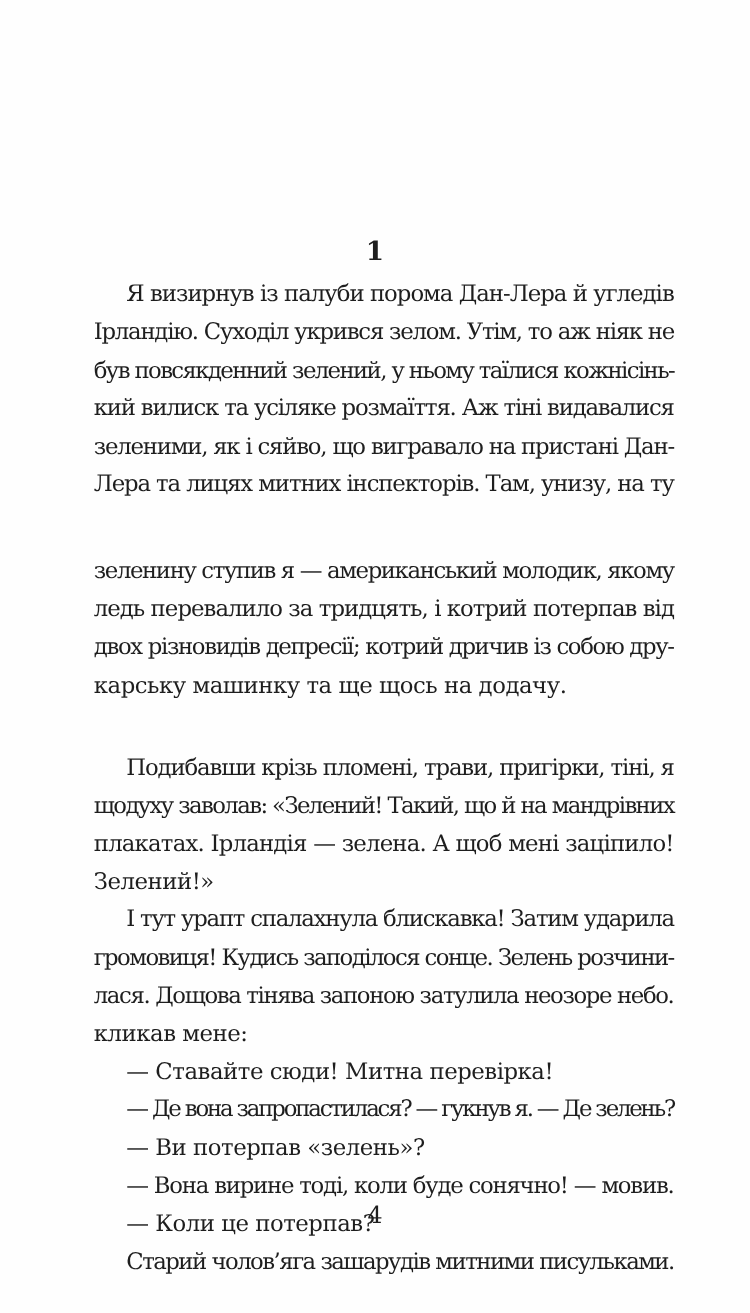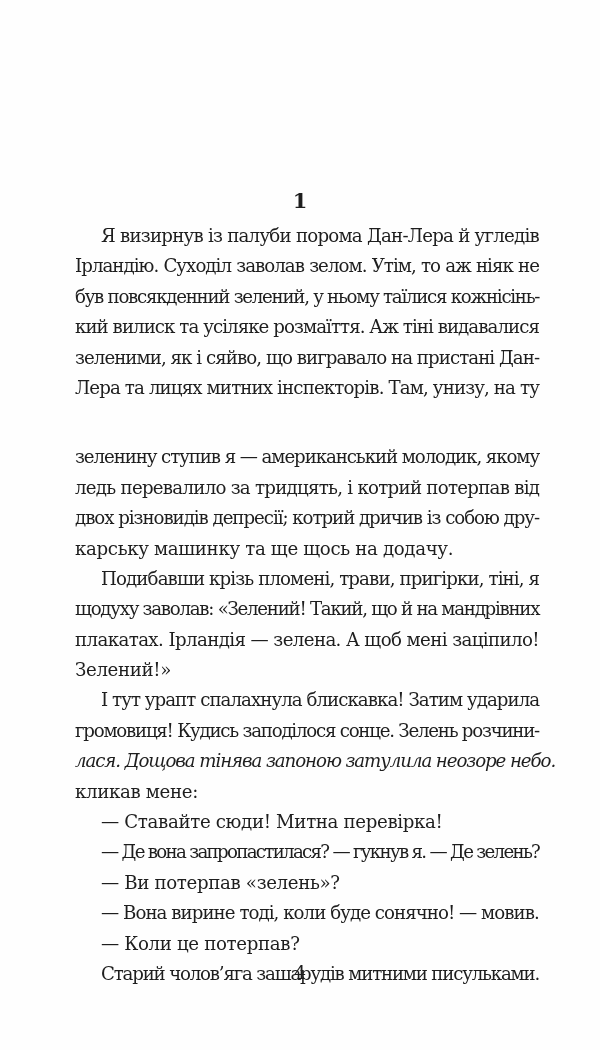--- a/index.html
+++ b/index.html
@@ -31,36 +31,36 @@
     text-align: center; font-size: 19px; line-height: 24px;
   }
 </style>
 </head>
 <body>
 
 <div class="page">
   <div class="chapter">1</div>
   <div class="body" id="body">
       <div class="line indent" style="letter-spacing: -0.77px;">Я визирнув із палуби порома Дан-Лера й угледів</div>
-      <div class="line" style="letter-spacing: -0.97px;">Ірландію. Суходіл заволав зелом. Утім, то аж ніяк не</div>
+      <div class="line" style="letter-spacing: -0.97px;">Ірландію. Суходіл укрився зелом. Утім, то аж ніяк не</div>
       <div class="line" style="letter-spacing: -1.27px;">був повсякденний зелений, у ньому таїлися кожнісінь-</div>
       <div class="line" style="letter-spacing: -0.95px;">кий вилиск та усіляке розмаїття. Аж тіні видавалися</div>
       <div class="line" style="letter-spacing: -0.95px;">зеленими, як і сяйво, що вигравало на пристані Дан-</div>
       <div class="line" style="letter-spacing: -0.87px;">Лера та лицях митних інспекторів. Там, унизу, на ту</div>
       <div class="line" style="letter-spacing: -1.09px; margin-top: 39px;">зеленину ступив я — американський молодик, якому</div>
       <div class="line" style="letter-spacing: -0.74px;">ледь перевалило за тридцять, і котрий потерпав від</div>
       <div class="line" style="letter-spacing: -1.05px;">двох різновидів депресії; котрий дричив із собою дру-</div>
       <div class="line last">карську машинку та ще щось на додачу.</div>
-      <div class="line indent" style="letter-spacing: -0.89px;">Подибавши крізь пломені, трави, пригірки, тіні, я</div>
+      <div class="line indent" style="letter-spacing: -0.89px; margin-top: 36px;">Подибавши крізь пломені, трави, пригірки, тіні, я</div>
       <div class="line" style="letter-spacing: -1.27px;">щодуху заволав: «Зелений! Такий, що й на мандрівних</div>
       <div class="line" style="letter-spacing: -0.61px;">плакатах. Ірландія — зелена. А щоб мені заціпило!</div>
       <div class="line last">Зелений!»</div>
       <div class="line indent" style="letter-spacing: -0.96px;">І тут урапт спалахнула блискавка! Затим ударила</div>
       <div class="line" style="letter-spacing: -1.24px;">громовиця! Кудись заподілося сонце. Зелень розчини-</div>
-      <div class="line last" style="letter-spacing: -1.08px; font-style: italic;">лася. Дощова тінява запоною затулила неозоре небо.</div>
+      <div class="line last" style="letter-spacing: -1.08px;">лася. Дощова тінява запоною затулила неозоре небо.</div>
       <div class="line last">кликав мене:</div>
       <div class="line indent last">— Ставайте сюди! Митна перевірка!</div>
       <div class="line indent" style="letter-spacing: -1.7px;">— Де вона запропастилася? — гукнув я. — Де зелень?</div>
       <div class="line indent last">— Ви потерпав «зелень»?</div>
       <div class="line indent last" style="letter-spacing: -0.96px;">— Вона вирине тоді, коли буде сонячно! — мовив.</div>
       <div class="line indent last">— Коли це потерпав?</div>
       <div class="line indent" style="letter-spacing: -1.2px;">Старий чолов’яга зашарудів митними писульками.</div>
     </div>
   <div class="pagenum">4</div>
 </div>

